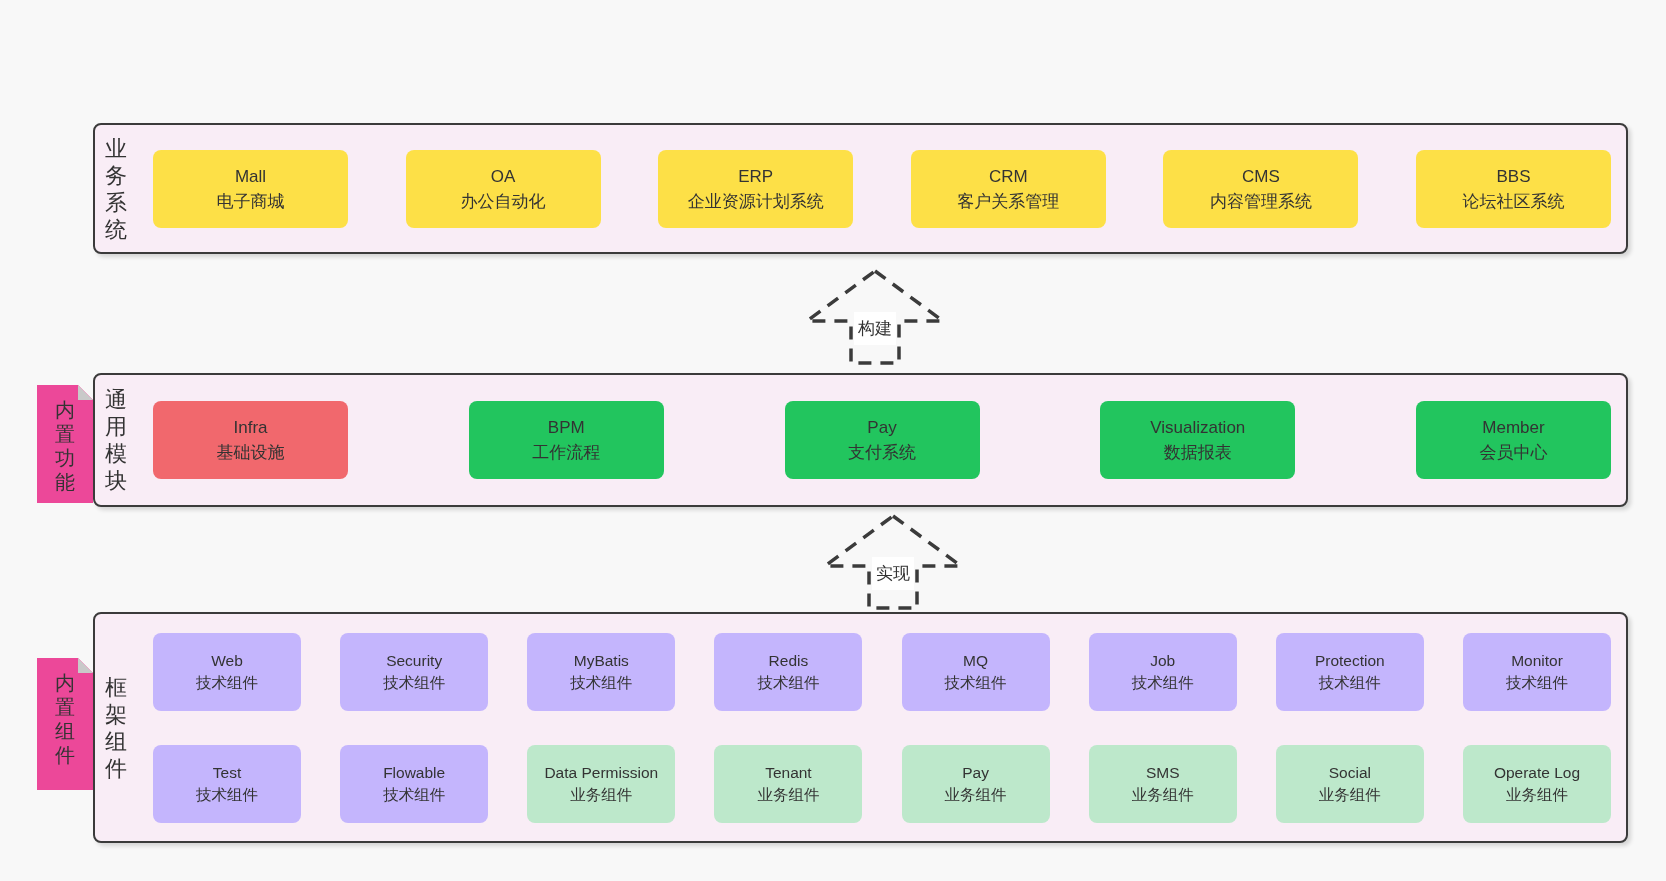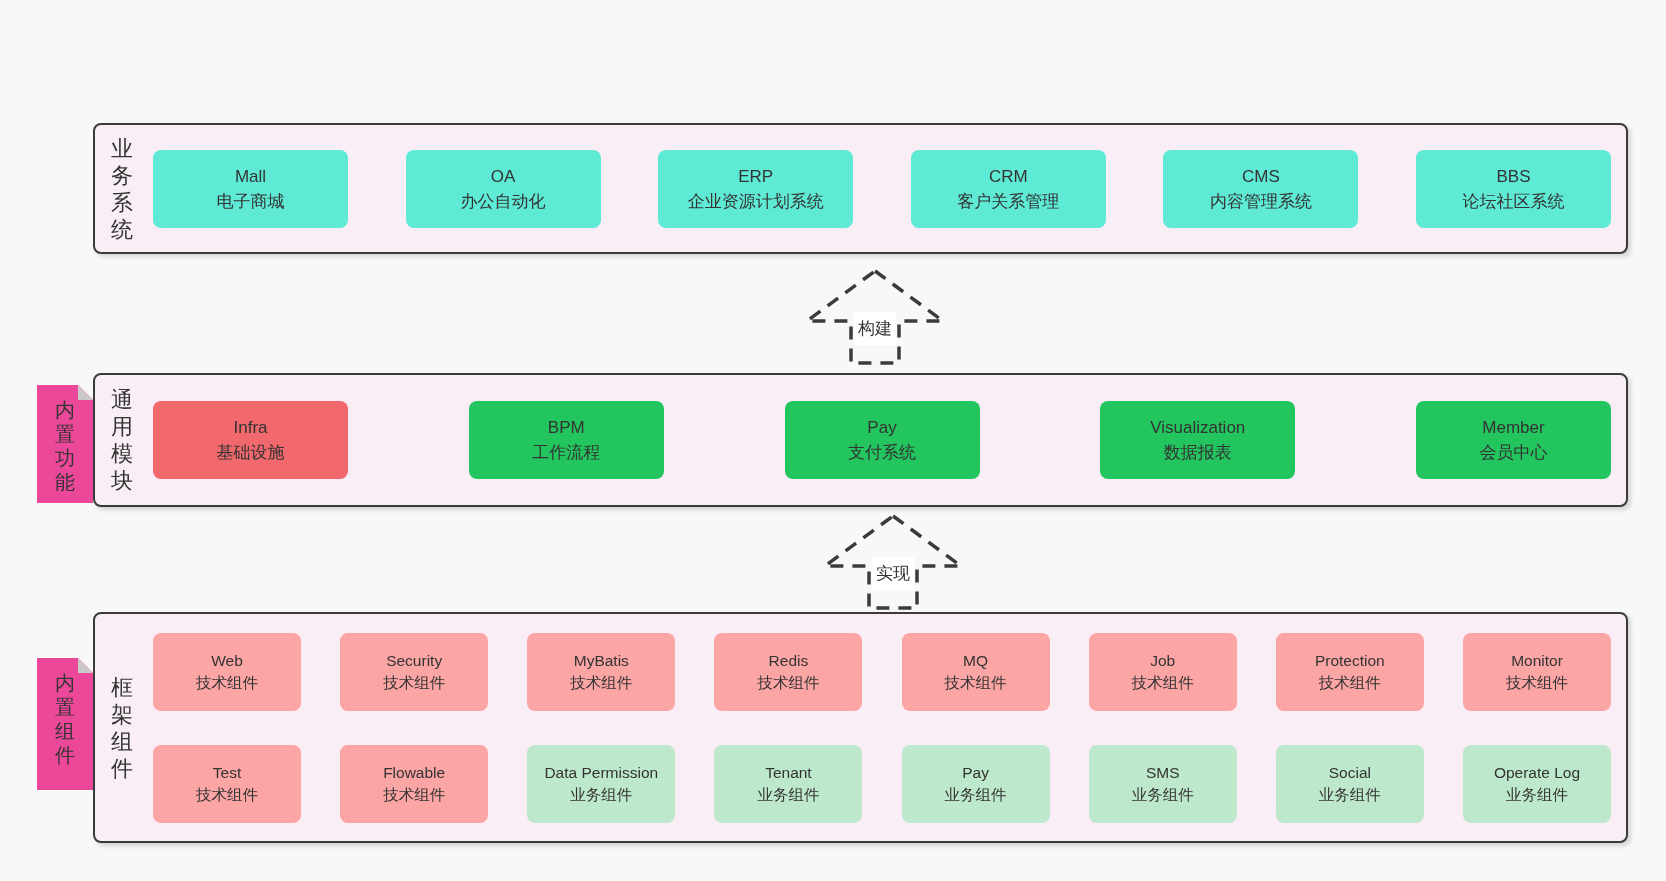--- a/index.html
+++ b/index.html
@@ -12,40 +12,40 @@
     position:absolute;left:93px;width:1535px;box-sizing:border-box;
     background:#f9edf6;border:2px solid #3b3b3b;border-radius:8px;
     box-shadow:3px 3px 4px rgba(0,0,0,0.14);
     display:flex;align-items:center;
   }
   #panel-business{top:123px;height:131px;}
   #panel-modules{top:373px;height:134px;}
   #panel-components{top:612px;height:231px;}
   .vlabel{
     flex:0 0 34px;margin-left:10px;width:34px;
-    font-size:22px;line-height:27px;text-align:center;
+    font-size:22px;line-height:27px;
     word-break:break-all;white-space:normal;
   }
   .row{
     flex:1;display:flex;justify-content:space-between;align-items:center;
     padding:0 15px 0 14px;
   }
   .rows-wrap{
     flex:1;display:flex;flex-direction:column;gap:34px;
   }
   .box{
     display:flex;flex-direction:column;justify-content:center;
     text-align:center;border-radius:8px;box-sizing:border-box;
   }
   .box.wide{width:195px;height:78px;font-size:17px;line-height:25px;}
   .box.small{width:148px;height:78px;font-size:15.5px;line-height:22px;}
-  [data-variant="blue"]{background:#5eead4;}
+  [data-variant="blue"]{background:#fde047;}
   [data-variant="red"]{background:#f1686d;}
   [data-variant="pink"]{background:#22c55e;}
-  [data-variant="green"]{background:#fca5a5;}
+  [data-variant="green"]{background:#c4b5fd;}
   [data-variant="lightgreen"]{background:#bde8cb;}
   .note{
     position:absolute;left:37px;width:56px;background:#ec4899;
     box-shadow:2px 2px 3px rgba(0,0,0,0.2);
     clip-path:polygon(0 0,calc(100% - 15px) 0,100% 15px,100% 100%,0 100%);
   }
   #note-modules{top:385px;height:118px;}
   #note-components{top:658px;height:132px;}
   .note-fold{
     position:absolute;top:0;right:0;width:15px;height:15px;background:#c9c9c9;

